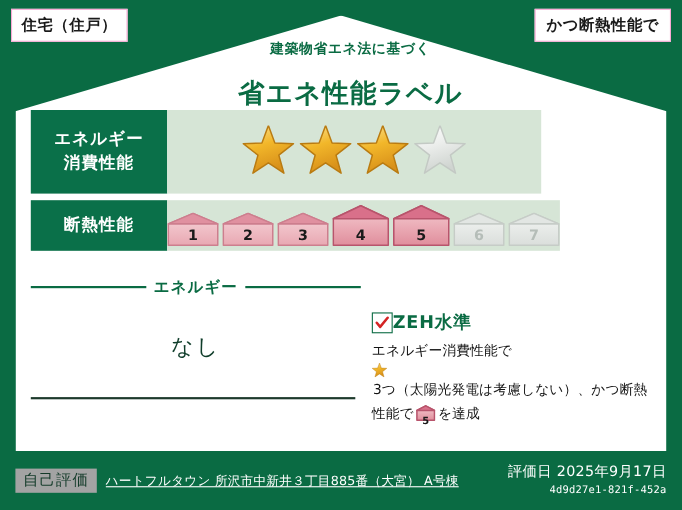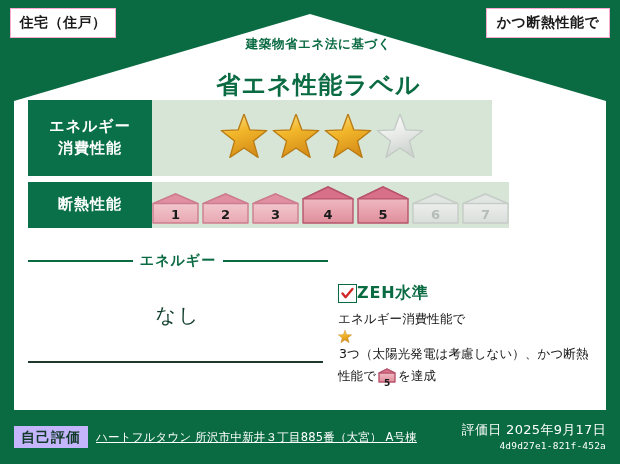--- a/index.html
+++ b/index.html
@@ -250,23 +250,23 @@
     right: 0;
     bottom: 0;
     height: 54px;
     z-index: 25;
     display: flex;
     align-items: center;
     padding: 0 14px;
     box-sizing: border-box;
   }
   #self-eval-badge {
-    background: #c4b5fd;
+    background: #a3a3a3;
     color: #123a28;
-    font-weight: 700;
+    font-weight: 400;
     font-size: 14px;
     letter-spacing: 1px;
     padding: 3px 7px;
     flex: 0 0 auto;
     line-height: 1.2;
   }
   #property-name {
     color: #ffffff;
     font-size: 11.5px;
     margin-left: 8px;

